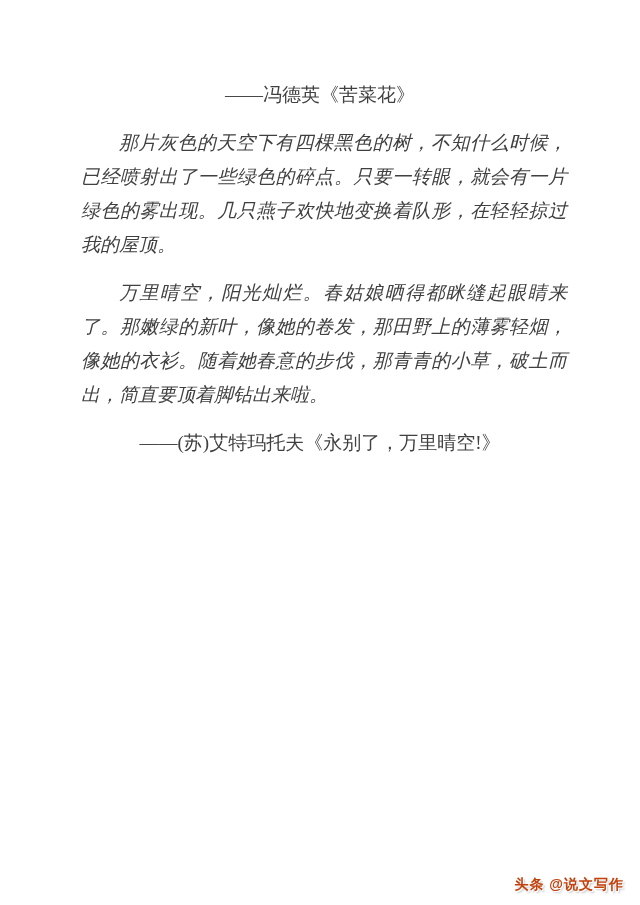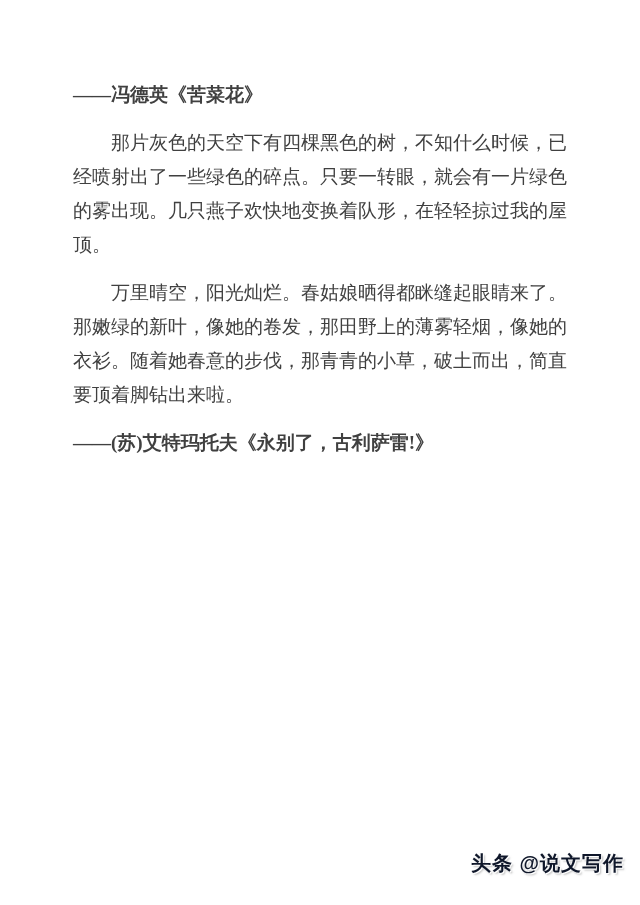--- a/index.html
+++ b/index.html
@@ -21,48 +21,48 @@
   .content {
     position: absolute;
     left: 73px;
     top: 78px;
     width: 494px;
     font-size: 19px;
     line-height: 34px;
   }
   .attr {
     margin: 0 0 14px 0;
-    text-align: left;
+    text-align: center;
     white-space: nowrap;
-    font-weight: bold;
   }
   .para {
-    margin: 0 0 14px 0;
+    margin: 0 0 14px 8px;
     text-align: justify;
     text-justify: inter-character;
     text-indent: 2em;
+    font-style: italic;
   }
   .watermark {
     position: absolute;
     right: 16px;
-    bottom: 28px;
+    bottom: 11px;
     font-family: "Liberation Sans", "DejaVu Sans", sans-serif;
-    font-size: 20px;
+    font-size: 14px;
     font-weight: bold;
     letter-spacing: 1px;
-    color: #0f172a;
+    color: #c2410c;
     text-shadow: 1px 1px 0 #ffffff, 2px 2px 2px rgba(140,140,140,0.55);
   }
 </style>
 </head>
 <body>
 
 <div class="page">
   <div class="content">
     <p class="attr">——冯德英《苦菜花》</p>
     <p class="para">那片灰色的天空下有四棵黑色的树，不知什么时候，已经喷射出了一些绿色的碎点。只要一转眼，就会有一片绿色的雾出现。几只燕子欢快地变换着队形，在轻轻掠过我的屋顶。</p>
     <p class="para">万里晴空，阳光灿烂。春姑娘晒得都眯缝起眼睛来了。那嫩绿的新叶，像她的卷发，那田野上的薄雾轻烟，像她的衣衫。随着她春意的步伐，那青青的小草，破土而出，简直要顶着脚钻出来啦。</p>
-    <p class="attr">——(苏)艾特玛托夫《永别了，古利萨雷!》</p>
+    <p class="attr">——(苏)艾特玛托夫《永别了，万里晴空!》</p>
   </div>
   <div class="watermark">
     <span>头条 @说文写作</span>
   </div>
 </div>
 
 </body></html>

